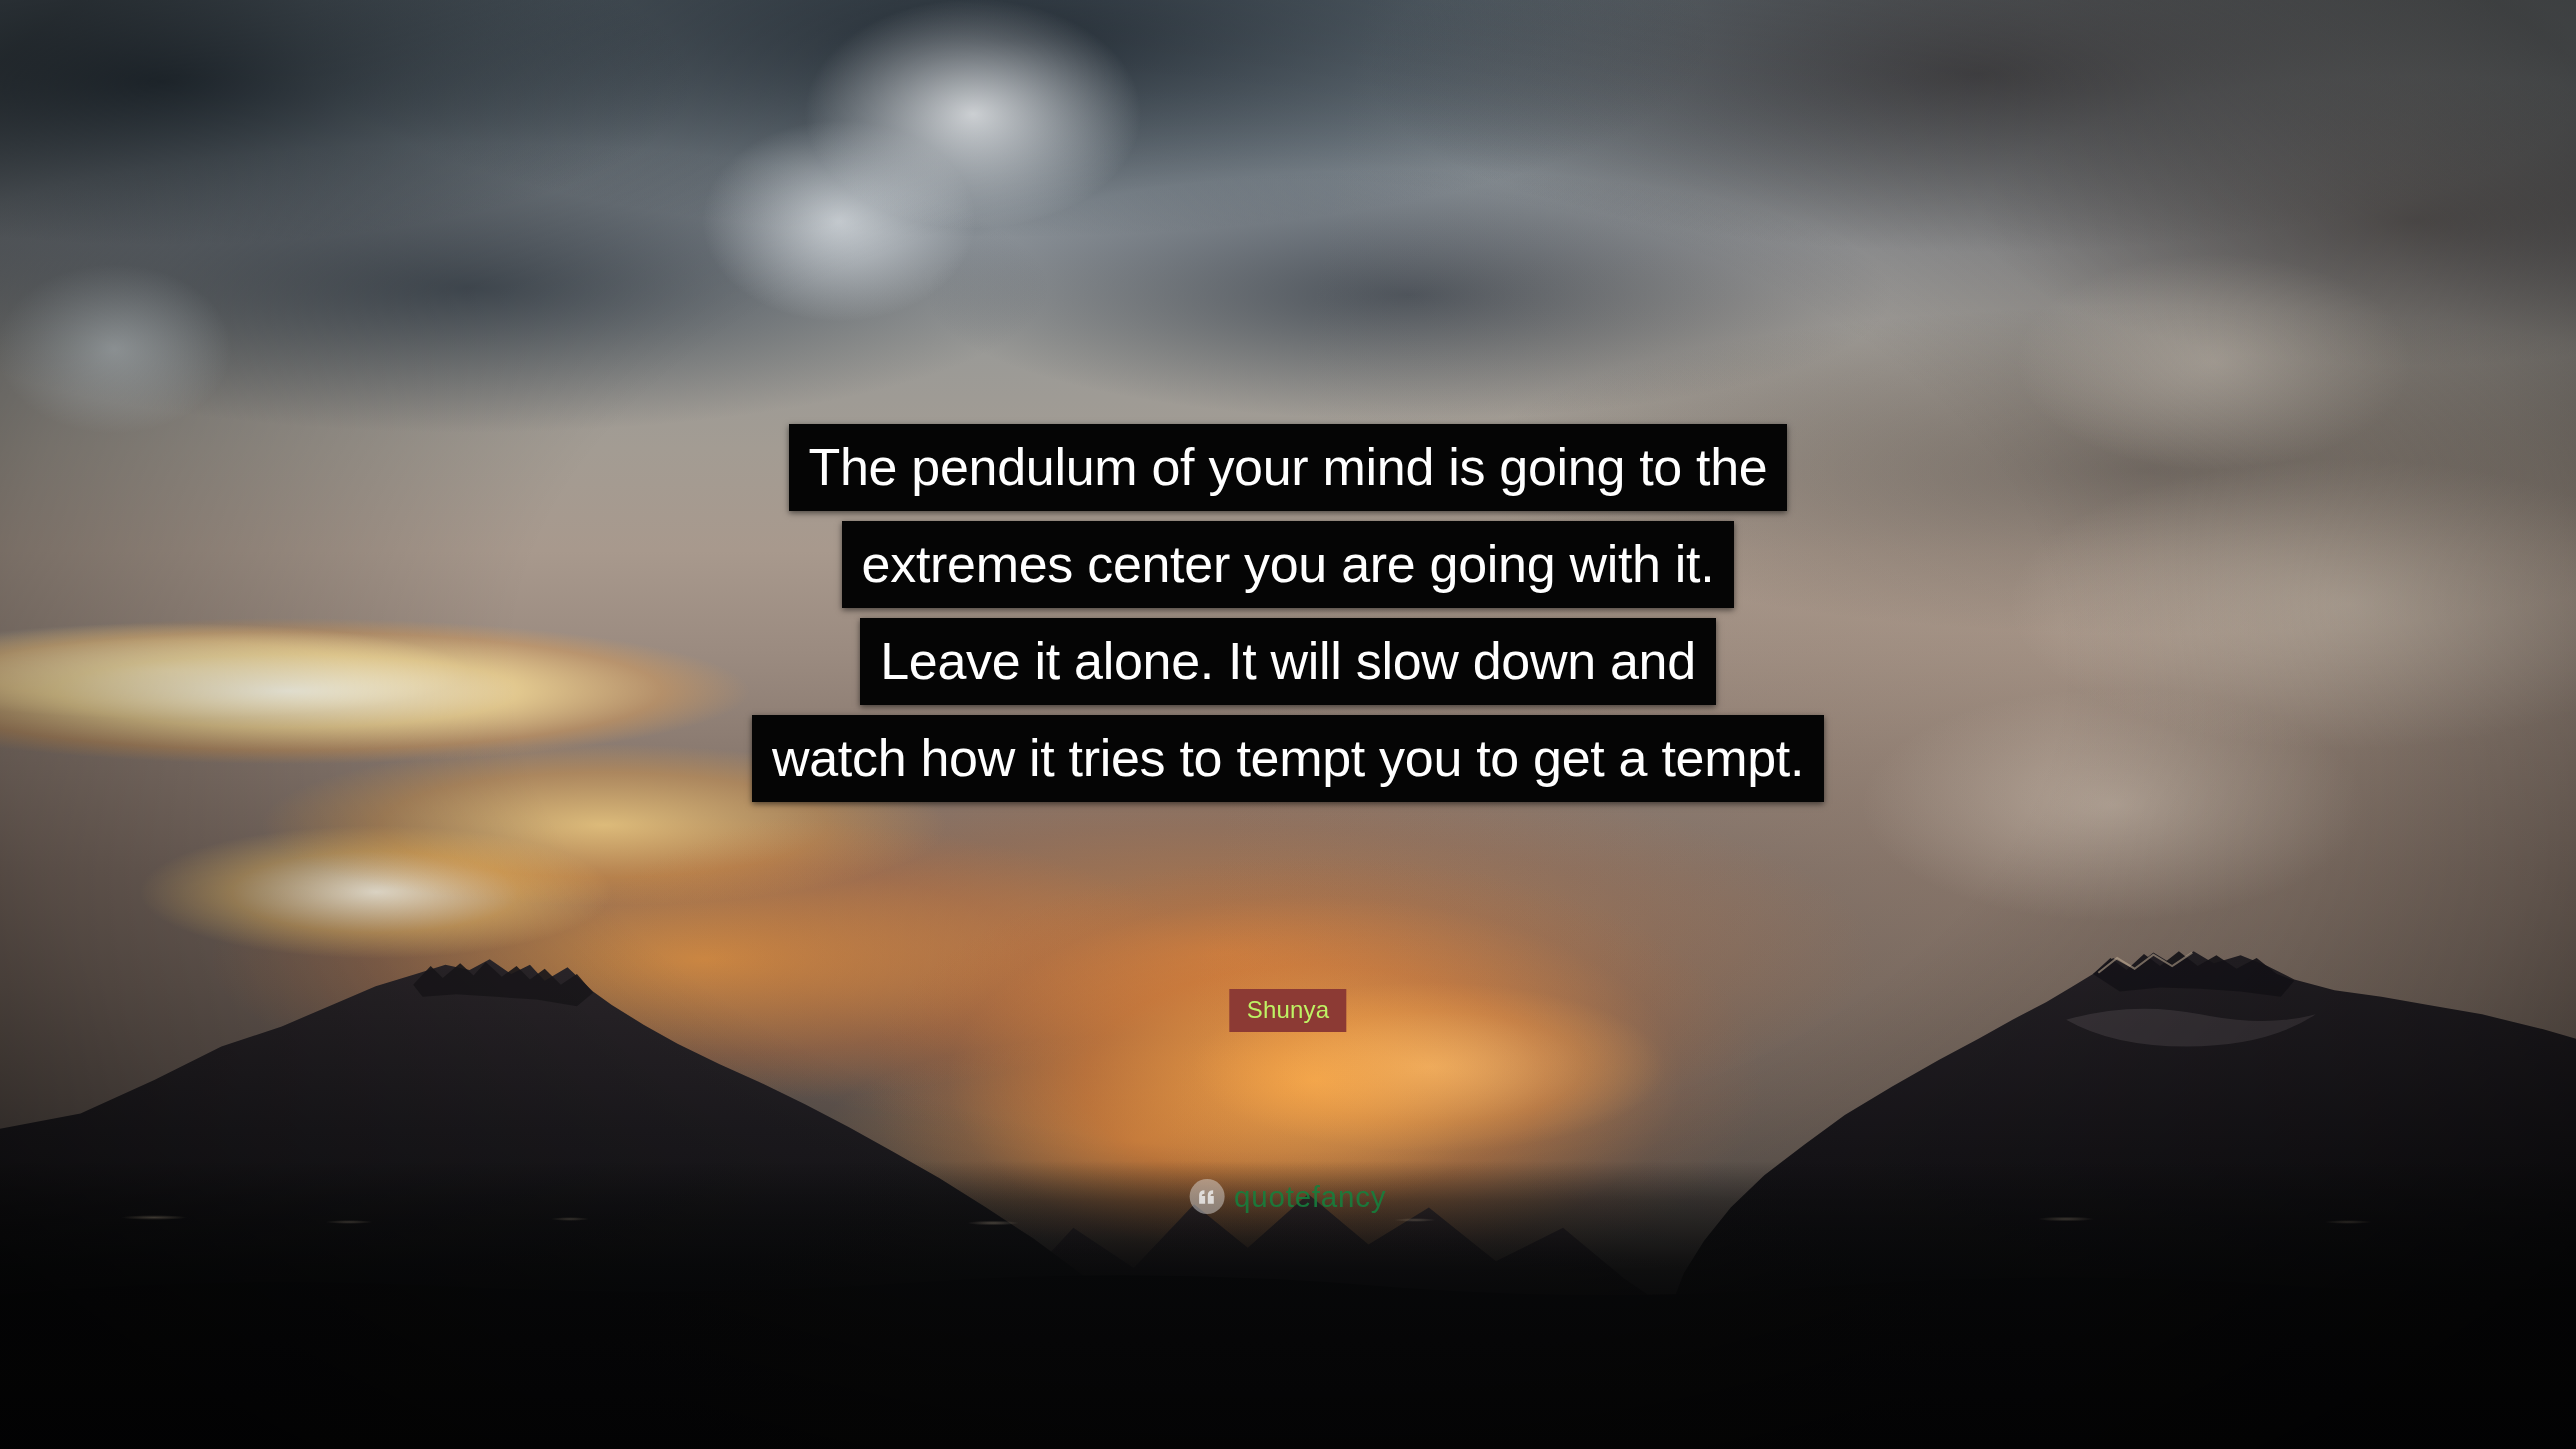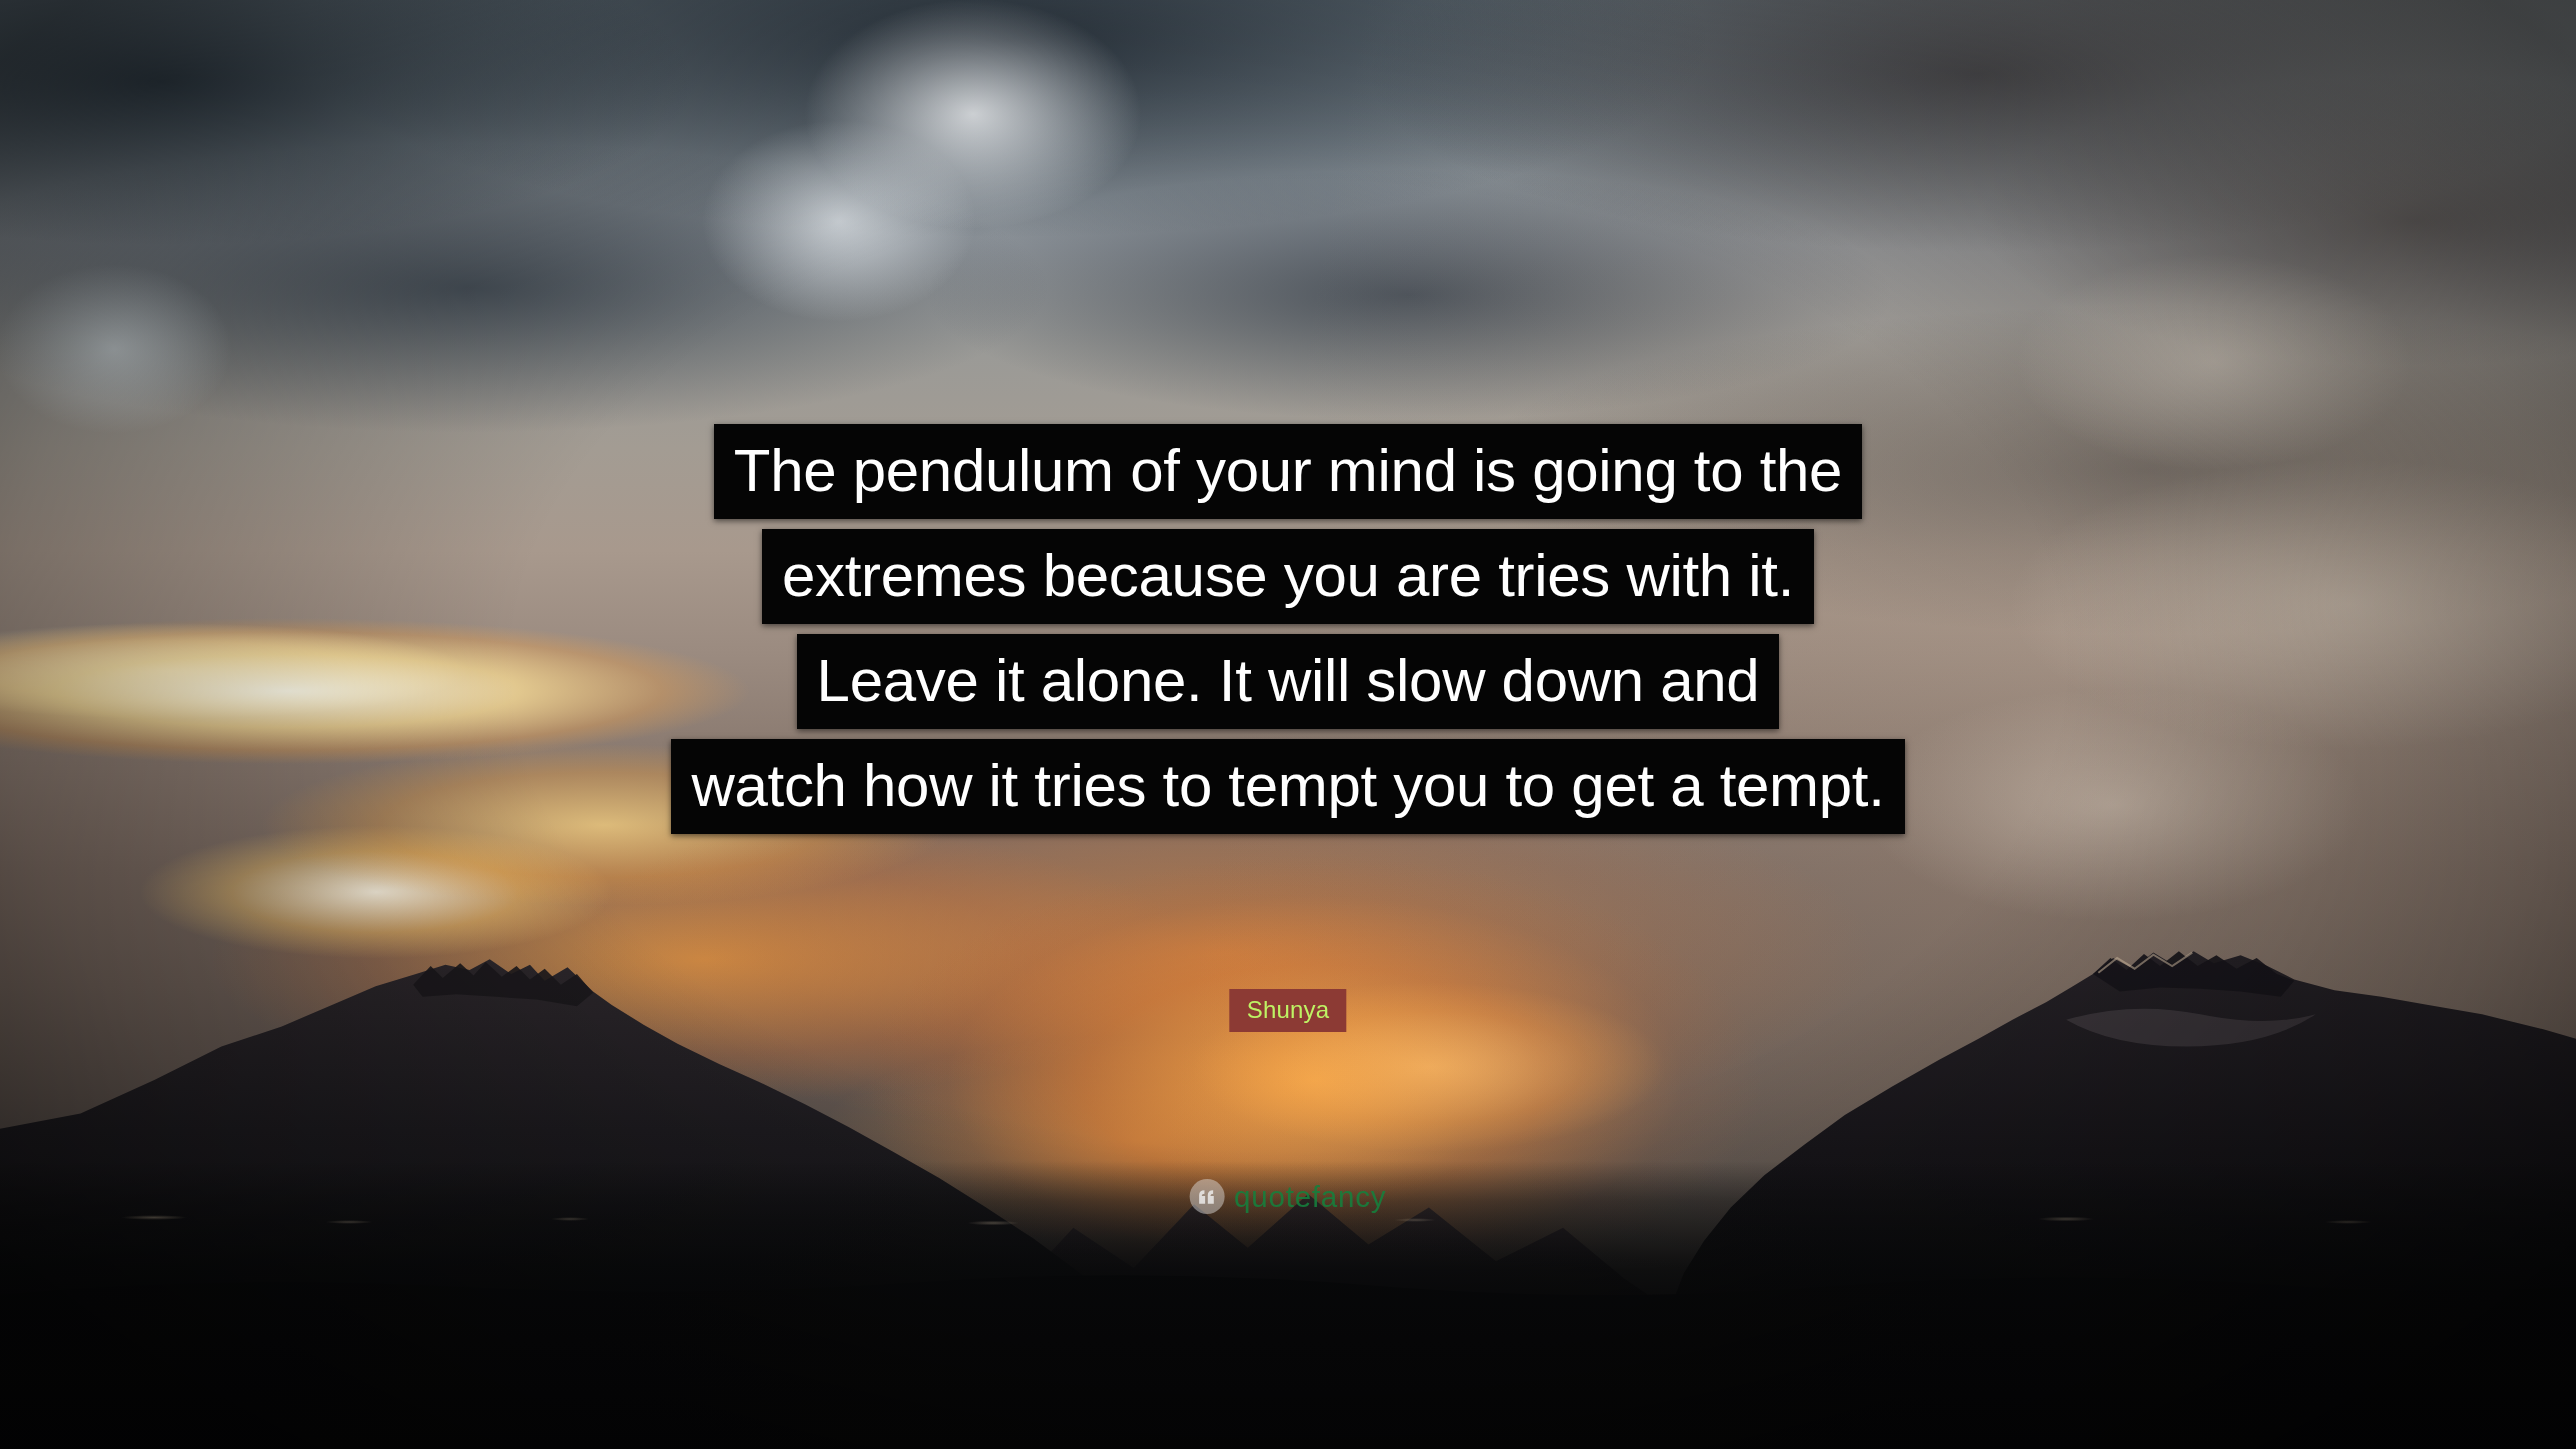--- a/index.html
+++ b/index.html
@@ -126,21 +126,21 @@
     display:flex;
     flex-direction:column;
     align-items:center;
     gap:10px;
     z-index:6;
   }
   .quote-line {
     background:#050505;
     color:#ffffff;
     font-family:"Liberation Sans", sans-serif;
-    font-size:60px;
+    font-size:52px;
     font-weight:400;
     line-height:1;
     letter-spacing:-0.3px;
     white-space:nowrap;
     padding:17px 20px 18px 20px;
     box-shadow:0 2px 6px rgba(0,0,0,.55);
     text-rendering:optimizeLegibility;
   }
 
   
@@ -260,21 +260,21 @@
   </div>
 
   <div class="foreground">
     <div class="fg-lights"></div>
   </div>
 
   <div class="vignette"></div>
 
   <div class="quote-block">
     <div class="quote-line">The pendulum of your mind is going to the</div>
-    <div class="quote-line">extremes because you are tries with it.</div>
+    <div class="quote-line">extremes center you are going with it.</div>
     <div class="quote-line">Leave it alone. It will slow down and</div>
     <div class="quote-line">watch how it tries to tempt you to get a tempt.</div>
   </div>
 
   <div class="author-badge">Shunya</div>
 
   <div class="watermark">
     <span class="wm-logo">
       <svg width="19" height="16" viewBox="0 0 28 24" aria-hidden="true">
         <path d="M2 22 L2 9 Q2 2 10 2 L10 7 Q6 7 6 10 L6 10.5 L11 10.5 L11 22 Z" fill="#f2f2f2"></path>

